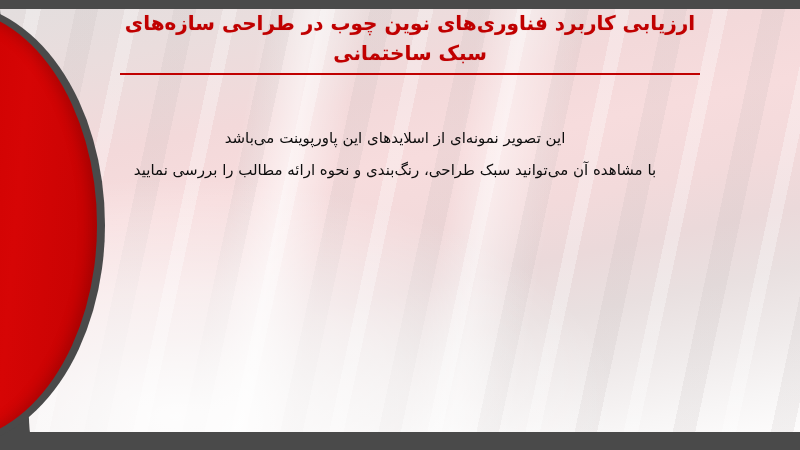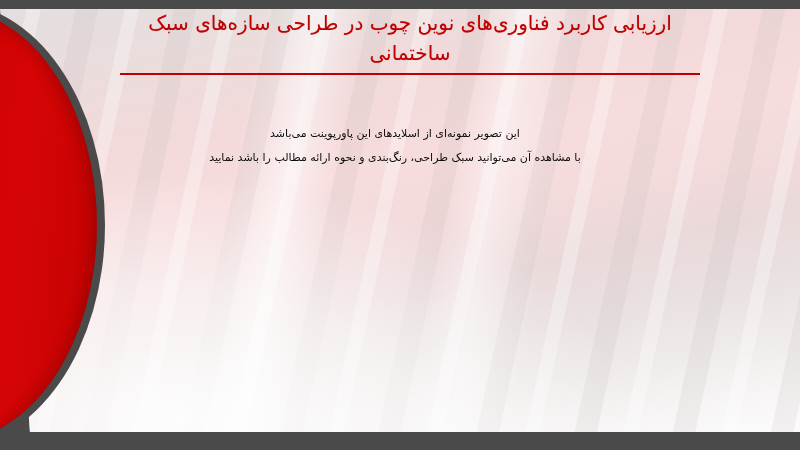--- a/index.html
+++ b/index.html
@@ -125,21 +125,21 @@
     position: absolute;
     z-index: 10;
     top: 9px;
     right: 100px;
     width: 580px;
     text-align: center;
   }
   #title-text {
     color: #c00000;
     font-size: 20px;
-    font-weight: normal;
+    font-weight: bold;
     line-height: 1.48;
     direction: rtl;
     text-shadow: 0 0 1px rgba(192,0,0,0.25);
   }
   #title-rule {
     margin-top: 5px;
     height: 0;
     border-top: 2px solid #c00000;
     width: 100%;
   }
@@ -149,21 +149,21 @@
     position: absolute;
     z-index: 10;
     top: 122px;
     right: 120px;
     width: 570px;
     text-align: center;
     direction: rtl;
   }
   .body-line {
     color: #0d0d0d;
-    font-size: 11px;
+    font-size: 15px;
     line-height: 2.15;
     white-space: nowrap;
     direction: rtl;
   }
 </style>
 </head>
 <body>
 
 <div id="slide">
 
@@ -178,16 +178,16 @@
   <div id="oval-outer"></div>
   <div id="oval-inner"></div>
 
   <div id="title-block">
     <div id="title-text">ارزیابی کاربرد فناوری‌های نوین چوب در طراحی سازه‌های سبک ساختمانی</div>
     <div id="title-rule"></div>
   </div>
 
   <div id="body-block">
     <div class="body-line">این تصویر نمونه‌ای از اسلایدهای این پاورپوینت می‌باشد</div>
-    <div class="body-line">با مشاهده آن می‌توانید سبک طراحی، رنگ‌بندی و نحوه ارائه مطالب را باشد نمایید</div>
+    <div class="body-line">با مشاهده آن می‌توانید سبک طراحی، رنگ‌بندی و نحوه ارائه مطالب را بررسی نمایید</div>
   </div>
 
 </div>
 
 </body></html>

